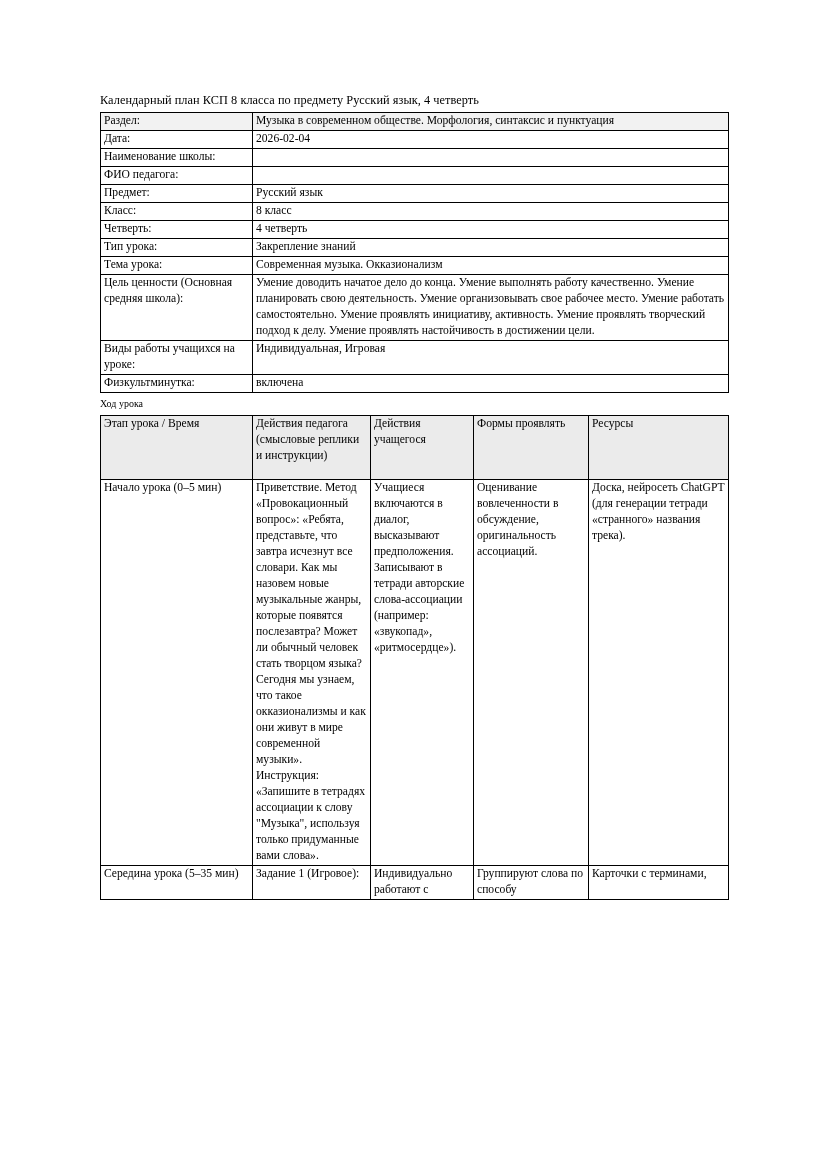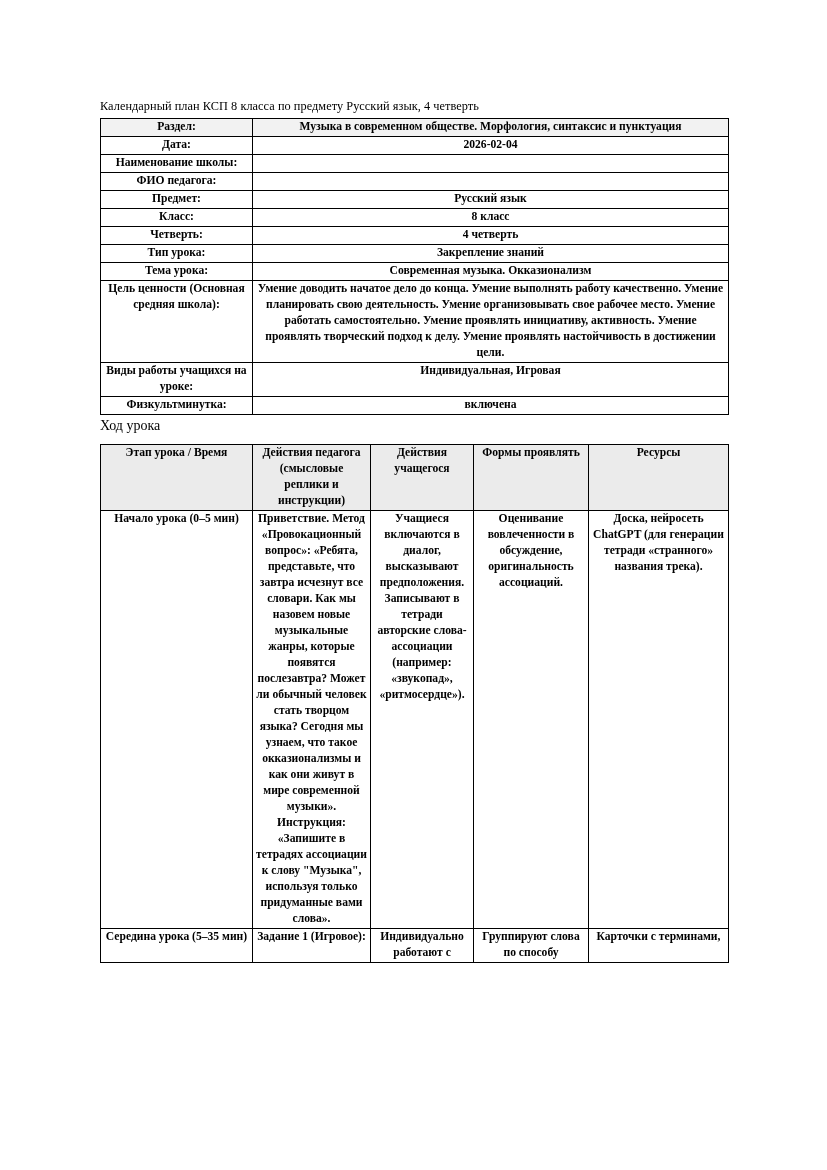--- a/index.html
+++ b/index.html
@@ -19,49 +19,49 @@
   .page {
     position: absolute;
     left: 0; top: 0;
     width: 827px;
     height: 1170px;
     background: #ffffff;
   }
   .content {
     position: absolute;
     left: 100px;
-    top: 98px;
+    top: 92px;
     width: 628px;
   }
   .doc-title {
     font-size: 12.3px;
     line-height: 16px;
     margin: 0 0 4px 0;
     white-space: nowrap;
     letter-spacing: 0.05px;
   }
   .section-label {
-    font-size: 14px;
+    font-size: 10px;
     line-height: 16px;
-    margin: 3px 0 10px 0;
+    margin: 3px 0 3px 0;
   }
   table.doc-table {
     border-collapse: collapse;
     table-layout: fixed;
     width: 628px;
     font-size: 11.6px;
     line-height: 16px;
   }
   table.doc-table td,
   table.doc-table th {
     border: 1px solid #000000;
     padding: 0px 3px 1px 3px;
     vertical-align: top;
-    text-align: center;
-    font-weight: bold;
+    text-align: left;
+    font-weight: normal;
     word-wrap: break-word;
     overflow-wrap: break-word;
     hyphens: none;
   }
   
   #info-table col.c-label { width: 152px; }
   #info-table col.c-value { width: 476px; }
   #info-table tr.shaded td { background: #f2f2f2; }
   #info-table td { height: 15px; }
   #info-table td.label { white-space: normal; }

